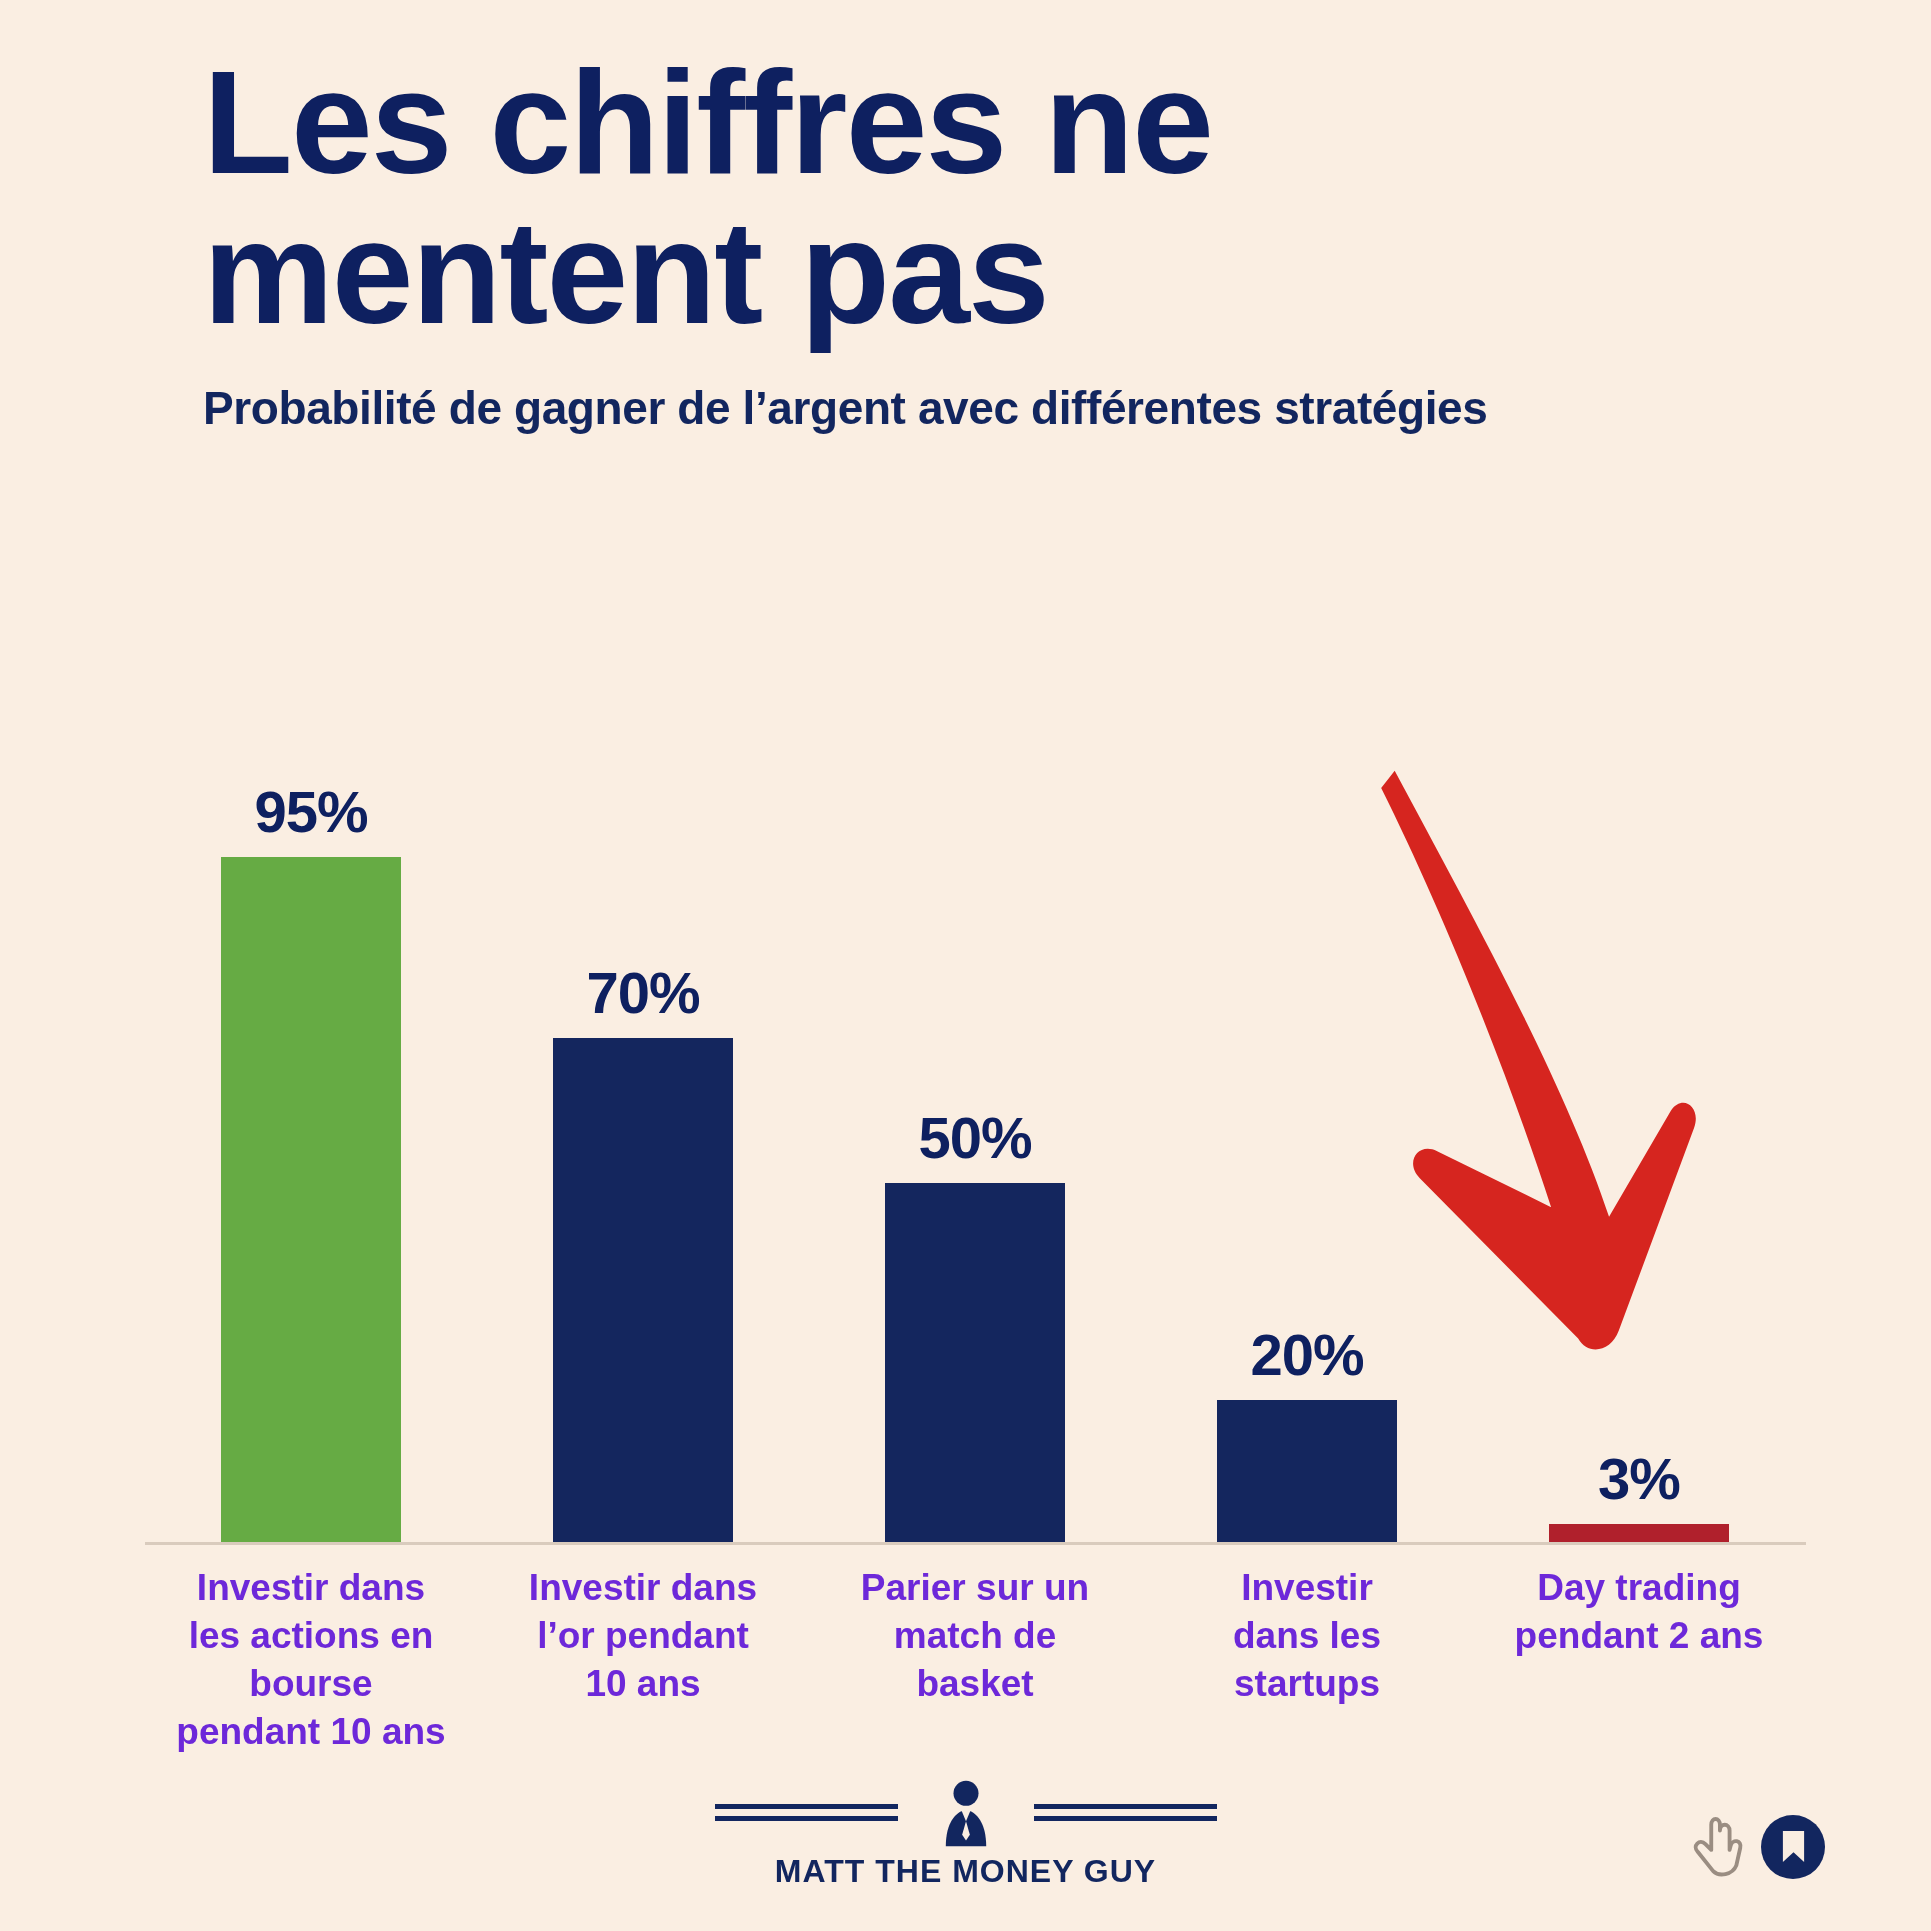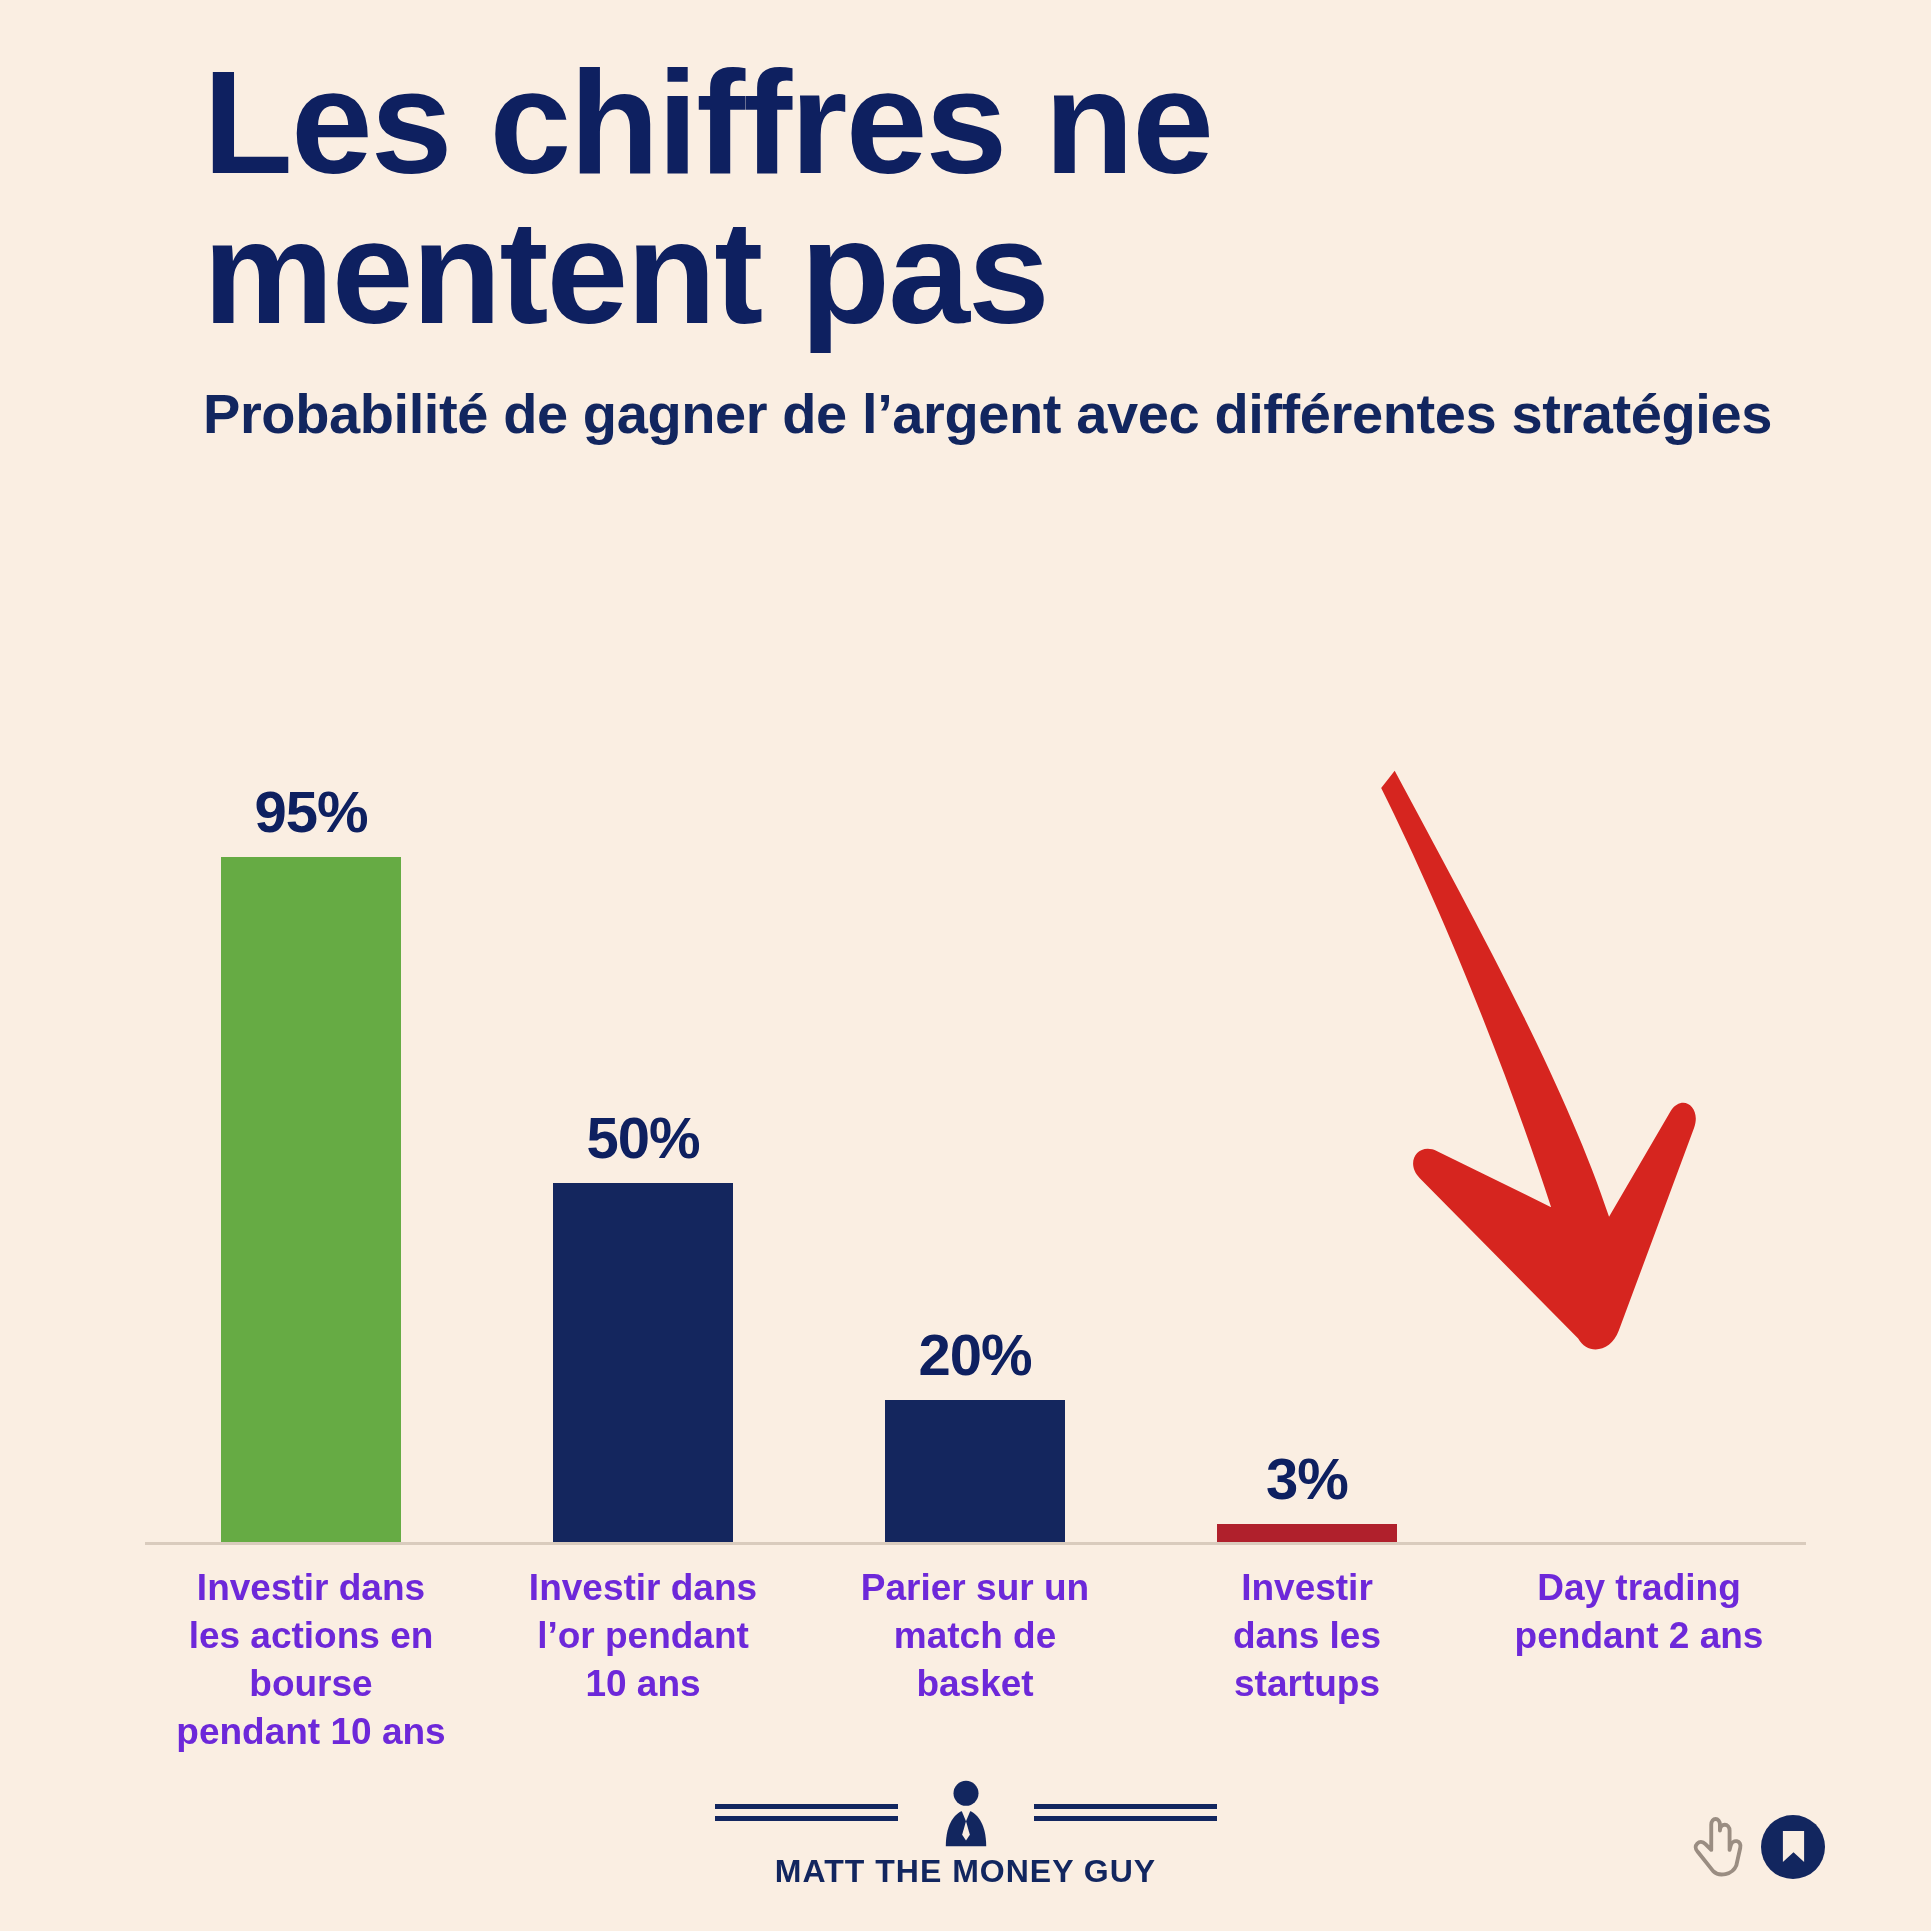--- a/index.html
+++ b/index.html
@@ -33,21 +33,21 @@
     font-size: 147px;
     line-height: 1.02;
     font-weight: 800;
     color: #0e2060;
     letter-spacing: -1.9px;
     margin: 0;
     max-width: 1274px;
   }
   .subtitle {
     margin-top: 33px;
-    font-size: 56px;
+    font-size: 46px;
     font-weight: 700;
     color: #12265f;
     letter-spacing: -0.4px;
   }
 
   
   .chart {
     position: absolute;
     left: 145px;
     top: 560px;
@@ -200,20 +200,24 @@
   </div>
 
   <div class="chart">
     <div class="plot">
 
       <div class="col">
         <div class="bar-value">95%</div>
         <div class="bar green" style="height:688px"></div>
       </div>
 
+      <div class="col">
+        <div class="bar-value">70%</div>
+        <div class="bar" style="height:507px"></div>
+      </div>
 
       <div class="col">
         <div class="bar-value">50%</div>
         <div class="bar" style="height:362px"></div>
       </div>
 
       <div class="col">
         <div class="bar-value">20%</div>
         <div class="bar" style="height:145px"></div>
       </div>

